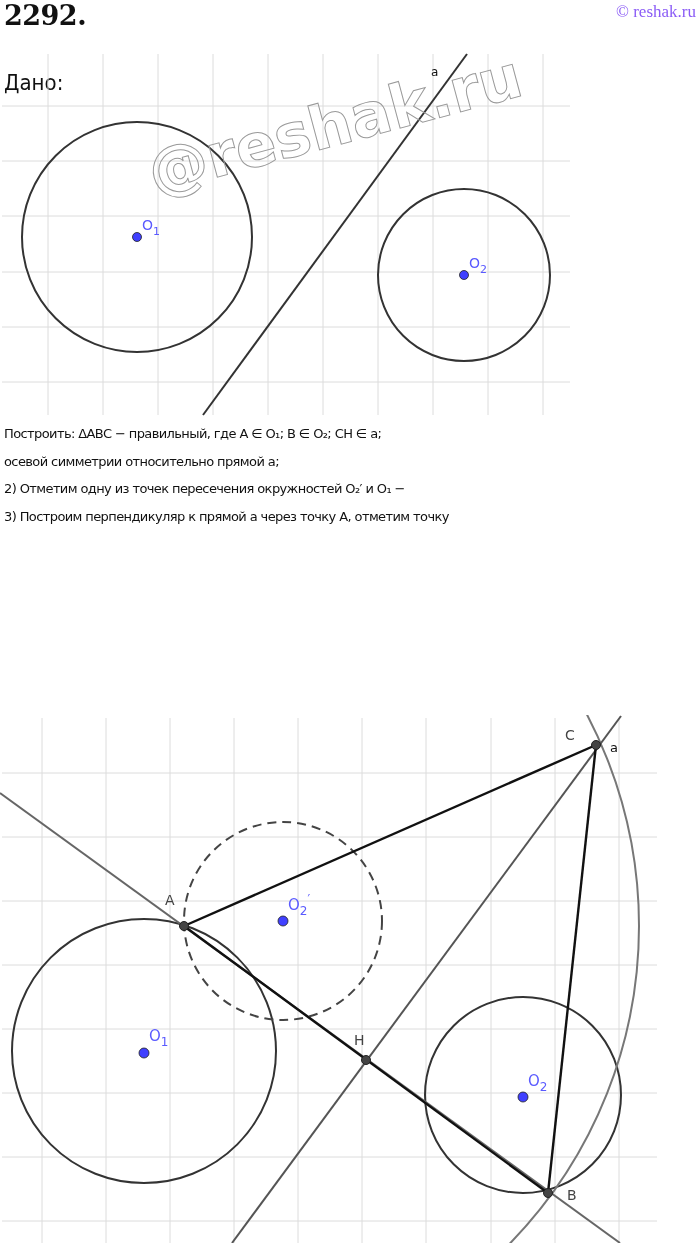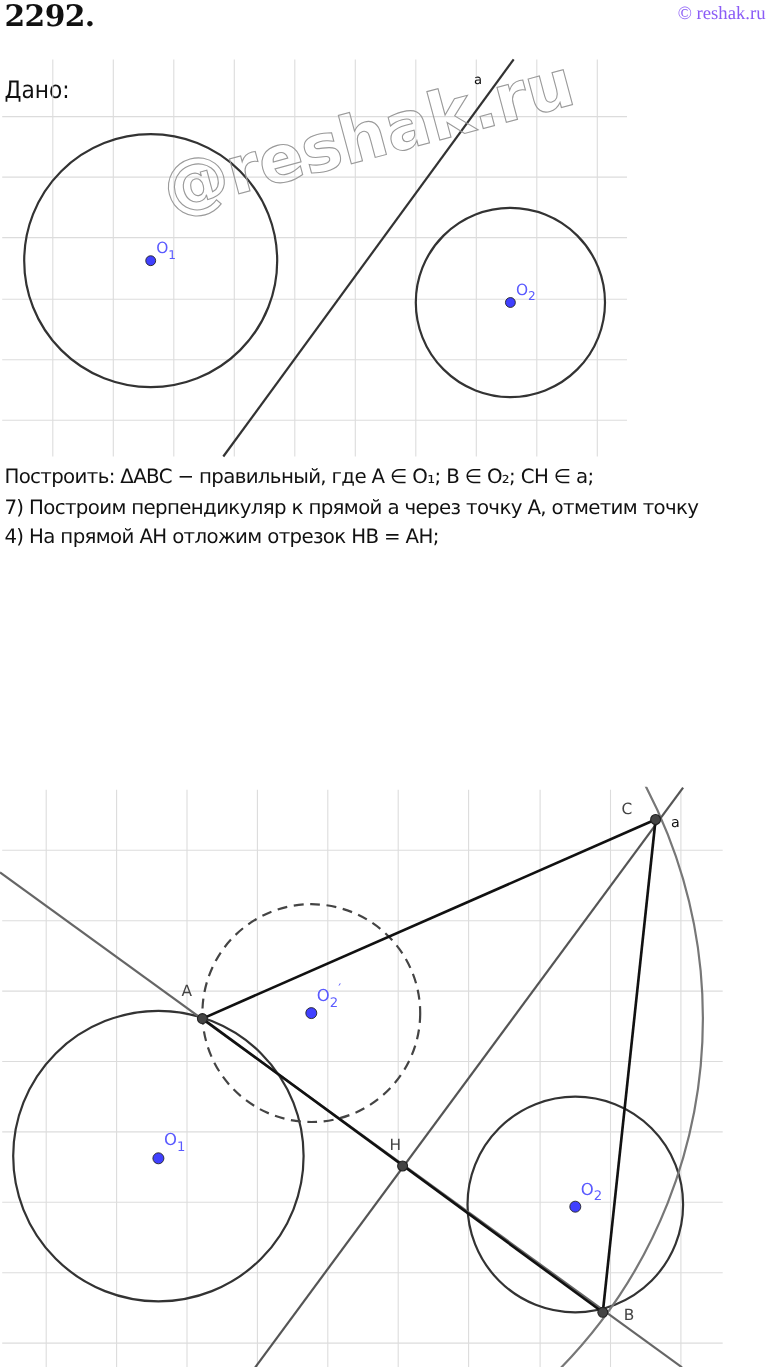--- a/index.html
+++ b/index.html
@@ -2,21 +2,21 @@
 <html><head>
 <meta charset="utf-8">
 <style>
   html, body { margin:0; padding:0; background:#ffffff; }
   body { width:700px; height:1243px; position:relative; overflow:hidden;
          font-family:"Liberation Serif","DejaVu Serif",serif; color:#111; }
   .abs { position:absolute; }
   .num { left:4px; top:0px; font-size:27px; font-weight:bold; font-family:"DejaVu Serif",serif; letter-spacing:-0.5px; }
   .copy { right:4px; top:2px; font-size:17px; color:#8b5cf6; }
   .given { left:4px; top:30px; font-size:22px; font-family:"DejaVu Sans",sans-serif; font-stretch:condensed;margin-top:40px; }
-  .text { left:4px; top:420px; width:696px; font-family:"DejaVu Sans",sans-serif; font-size:18px; line-height:27.6px; letter-spacing:-0.6px; }
+  .text { left:4px; top:420px; width:696px; font-family:"DejaVu Sans",sans-serif; font-size:13px; line-height:27.6px; letter-spacing:-0.6px; }
   .text p { margin:0; white-space:nowrap; }
   svg text { font-family:"DejaVu Sans",sans-serif; }
   .wm { left:140px; top:140px; font-family:"DejaVu Sans",sans-serif; font-weight:bold; font-size:60px;
         color:transparent; -webkit-text-stroke:1px #9a9a9a; transform:rotate(-15deg); transform-origin:left top; }
 </style>
 </head>
 <body>
 
 <div class="abs num">2292.</div>
 <div class="abs copy">© reshak.ru</div>
@@ -48,22 +48,23 @@
   <circle cx="137" cy="237" r="4.5" fill="#4040ff" stroke="#222" stroke-width="0.8"></circle>
   <text x="142" y="230" font-size="14" fill="#5a5aff"><tspan>O</tspan><tspan dy="5" font-size="11">1</tspan></text>
   <circle cx="464" cy="275" r="4.5" fill="#4040ff" stroke="#222" stroke-width="0.8"></circle>
   <text x="469" y="268" font-size="14" fill="#5a5aff"><tspan>O</tspan><tspan dy="5" font-size="11">2</tspan></text>
 </svg>
 
 <div class="abs wm">@reshak.ru</div>
 
 <div class="abs text">
   <p>Построить: ΔABC − правильный, где A ∈ O₁; B ∈ O₂; CH ∈ a;</p>
-  <p>7) Построим перпендикуляр к прямой a через точку A, отметим точку</p>
-  <p>4) На прямой AH отложим отрезок HB = AH;</p>
+  <p>осевой симметрии относительно прямой a;</p>
+  <p>2) Отметим одну из точек пересечения окружностей O₂′ и O₁ −</p>
+  <p>3) Построим перпендикуляр к прямой a через точку A, отметим точку</p>
 </div>
 
 <svg class="abs" style="left:0;top:715px" width="700" height="528" viewBox="0 715 700 528">
   <defs>
       <clipPath id="c2">
         <rect x="0" y="715" width="700" height="528"></rect>
       </clipPath>
     </defs>
   <g stroke="#dcdcdc" stroke-width="1">
     <line x1="42" y1="718" x2="42" y2="1243"></line>

